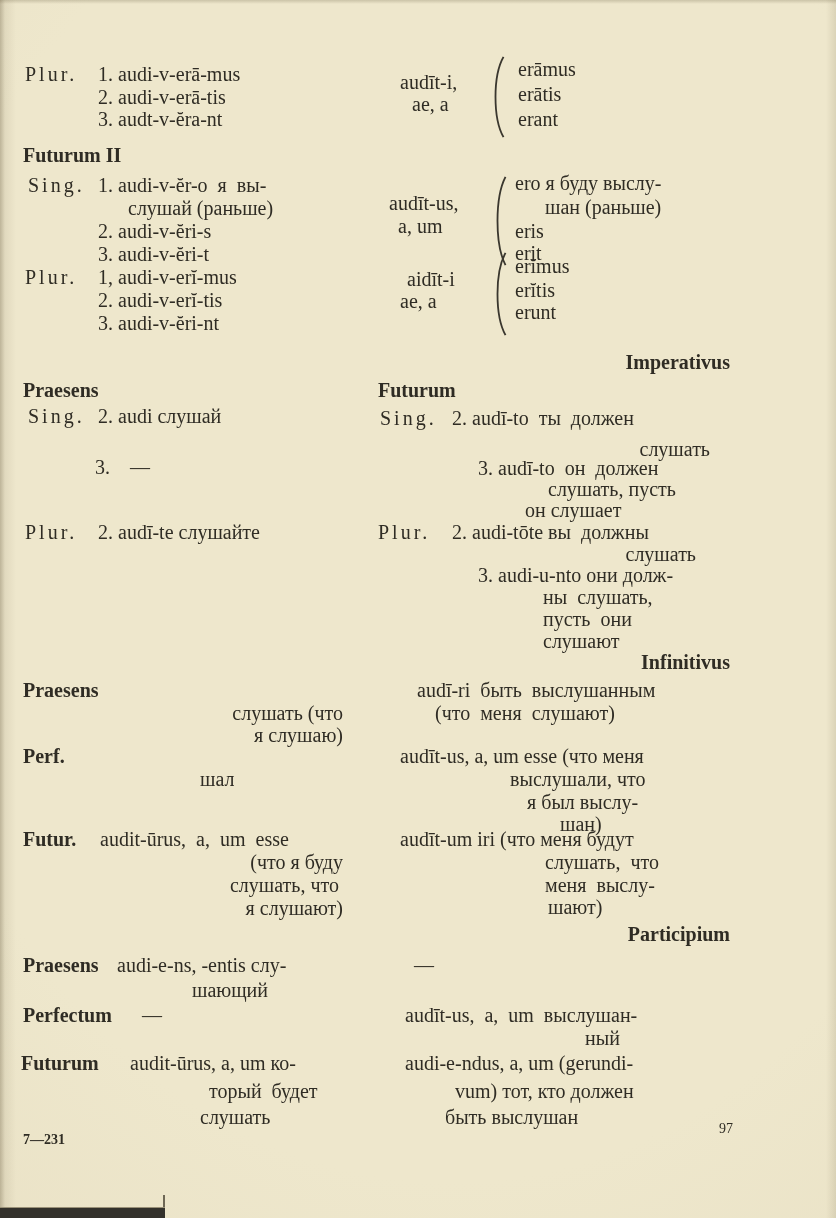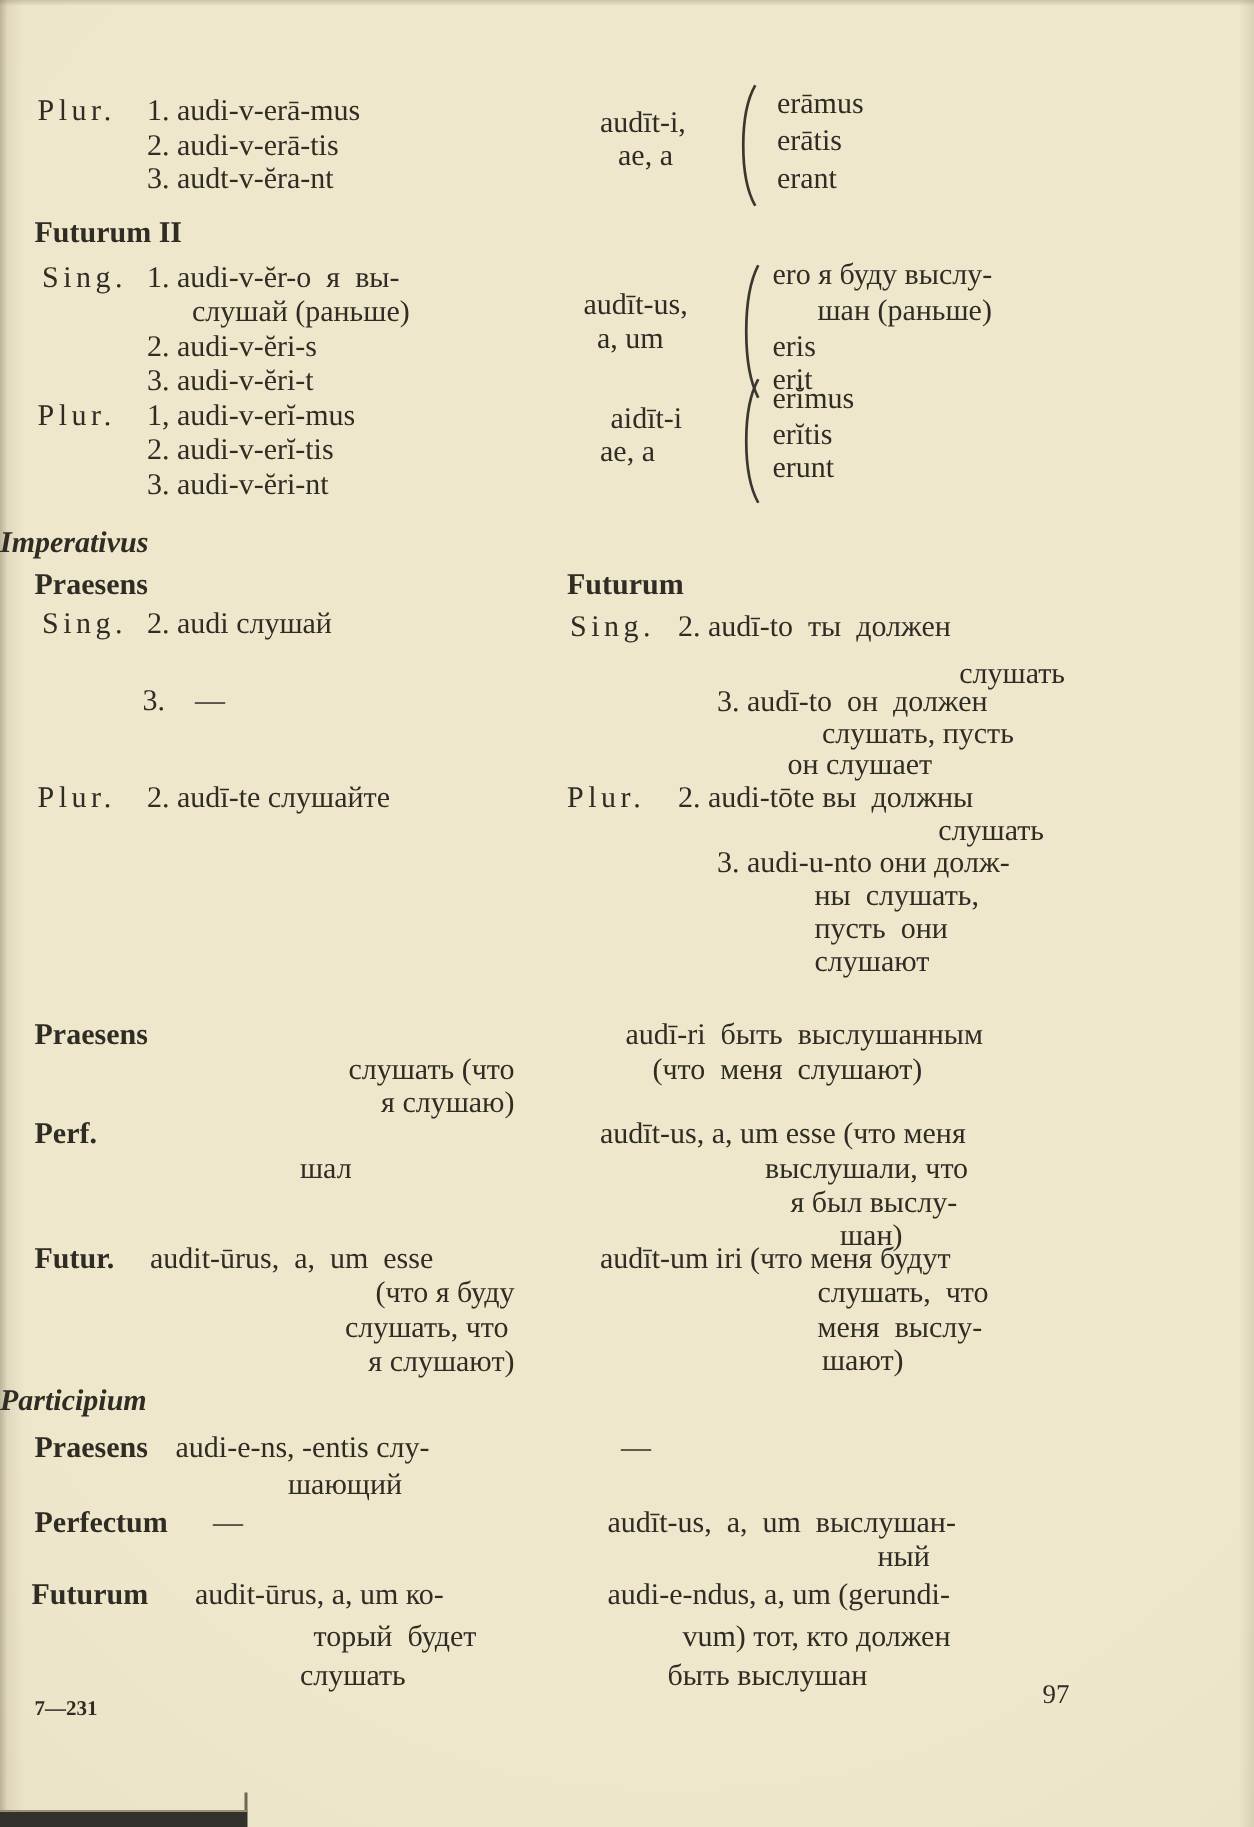--- a/index.html
+++ b/index.html
@@ -10,22 +10,22 @@
       linear-gradient(180deg, rgba(100,90,60,.25) 0px, rgba(0,0,0,0) 4px),
       linear-gradient(270deg, rgba(110,98,70,.15) 0px, rgba(0,0,0,0) 10px),
       radial-gradient(120% 100% at 54% 42%, #eee7cc 55%, #e9e1c5 82%, #e1d8ba 100%);
     font-family:"Liberation Serif","DejaVu Serif",serif;
     color:var(--ink,#2f2c24);
   }
   .ln{position:absolute;font-size:20px;line-height:24px;white-space:pre;}
   .b{font-weight:bold;}
   .sp{letter-spacing:3px;}
   .sm{font-size:14px;}
-  .pn{font-size:18px;}
-  .ctr{left:0;width:730px;text-align:left;font-style:italic;}
+  .pn{font-size:14px;margin-left:24px;}
+  .ctr{left:0;width:730px;text-align:right;}
   .brace{position:absolute;}
   .brace svg{display:block;}
   .scan-bar{position:absolute;left:0;top:1207px;width:165px;height:11px;background:#33312b;border-top:1px solid #9a9178;}
   .scan-tick{position:absolute;left:163px;top:1195px;width:2px;height:12px;background:#6e6755;}
 </style>
 </head>
 <body>
 
 <div class="page">
 
@@ -96,20 +96,21 @@
   <div class="ln" style="left:548px;top:477px">слушать, пусть</div>
   <div class="ln" style="left:525px;top:498px">он слушает</div>
   <div class="ln sp" style="left:378px;top:520px">Plur.</div>
   <div class="ln" style="left:452px;top:520px">2. audi-tōte вы  должны</div>
   <div class="ln" style="right:140px;top:542px">слушать</div>
   <div class="ln" style="left:478px;top:563px">3. audi-u-nto они долж-</div>
   <div class="ln" style="left:543px;top:585px">ны  слушать,</div>
   <div class="ln" style="left:543px;top:607px">пусть  они</div>
   <div class="ln" style="left:543px;top:629px">слушают</div>
 
+  <div class="ln ctr b" style="top:650px">Infinitivus</div>
 
   <div class="ln b" style="left:23px;top:678px">Praesens</div>
   <div class="ln" style="right:493px;top:701px">слушать (что</div>
   <div class="ln" style="right:493px;top:723px">я слушаю)</div>
   <div class="ln" style="left:417px;top:678px">audī-ri  быть  выслушанным</div>
   <div class="ln" style="left:435px;top:701px">(что  меня  слушают)</div>
 
   <div class="ln b" style="left:23px;top:744px">Perf.</div>
   <div class="ln" style="left:200px;top:767px">шал</div>
   <div class="ln" style="left:400px;top:744px">audīt-us, a, um esse (что меня</div>

